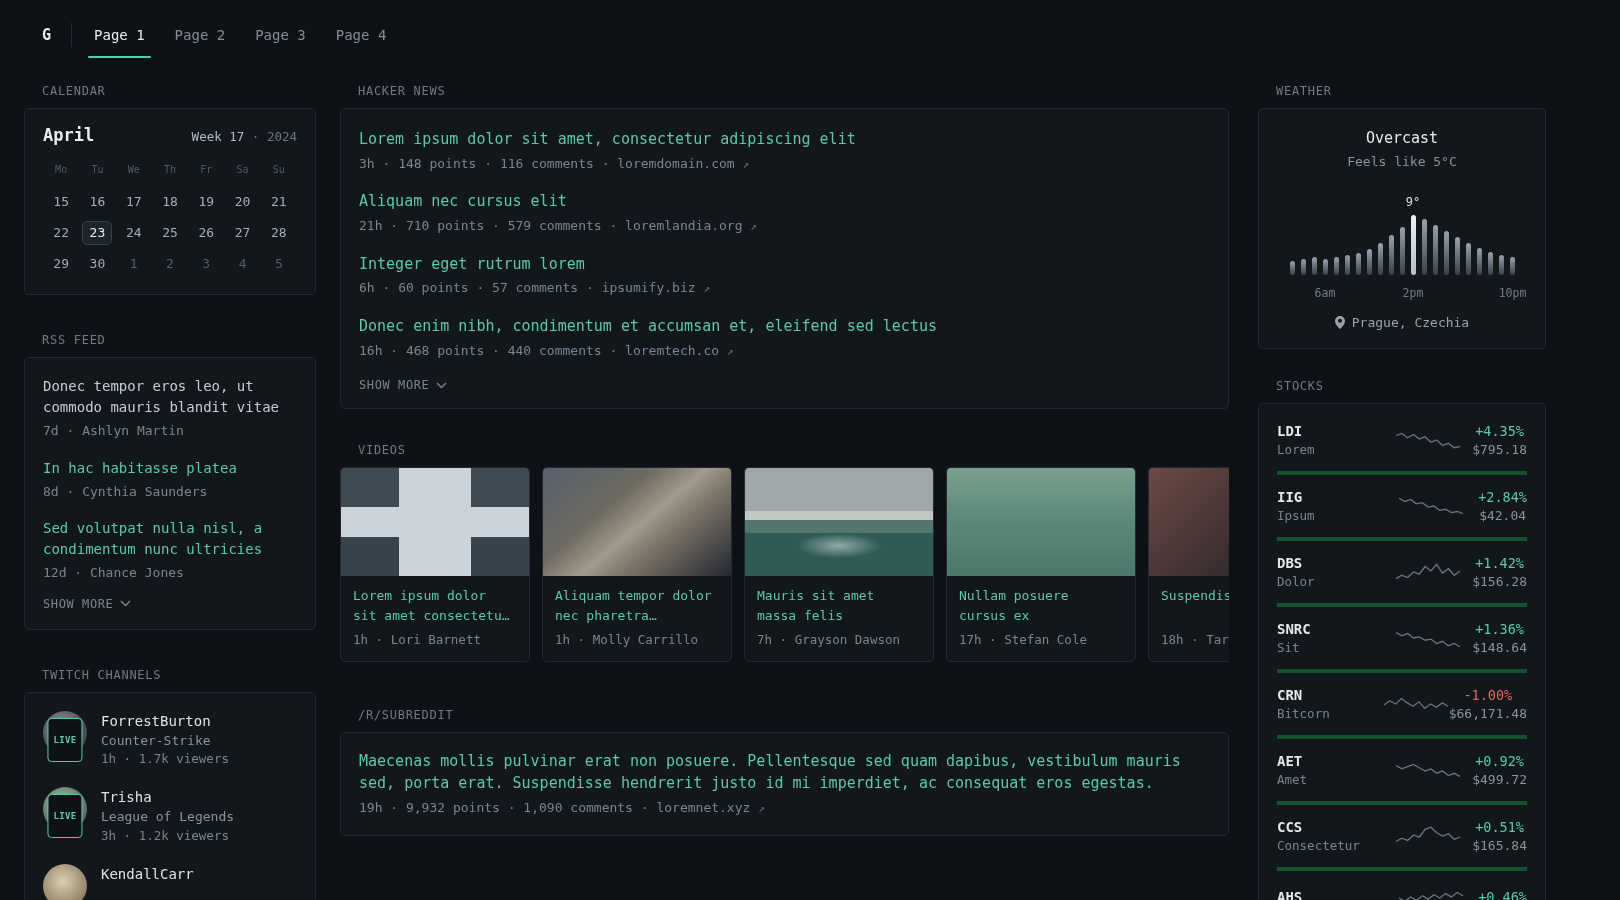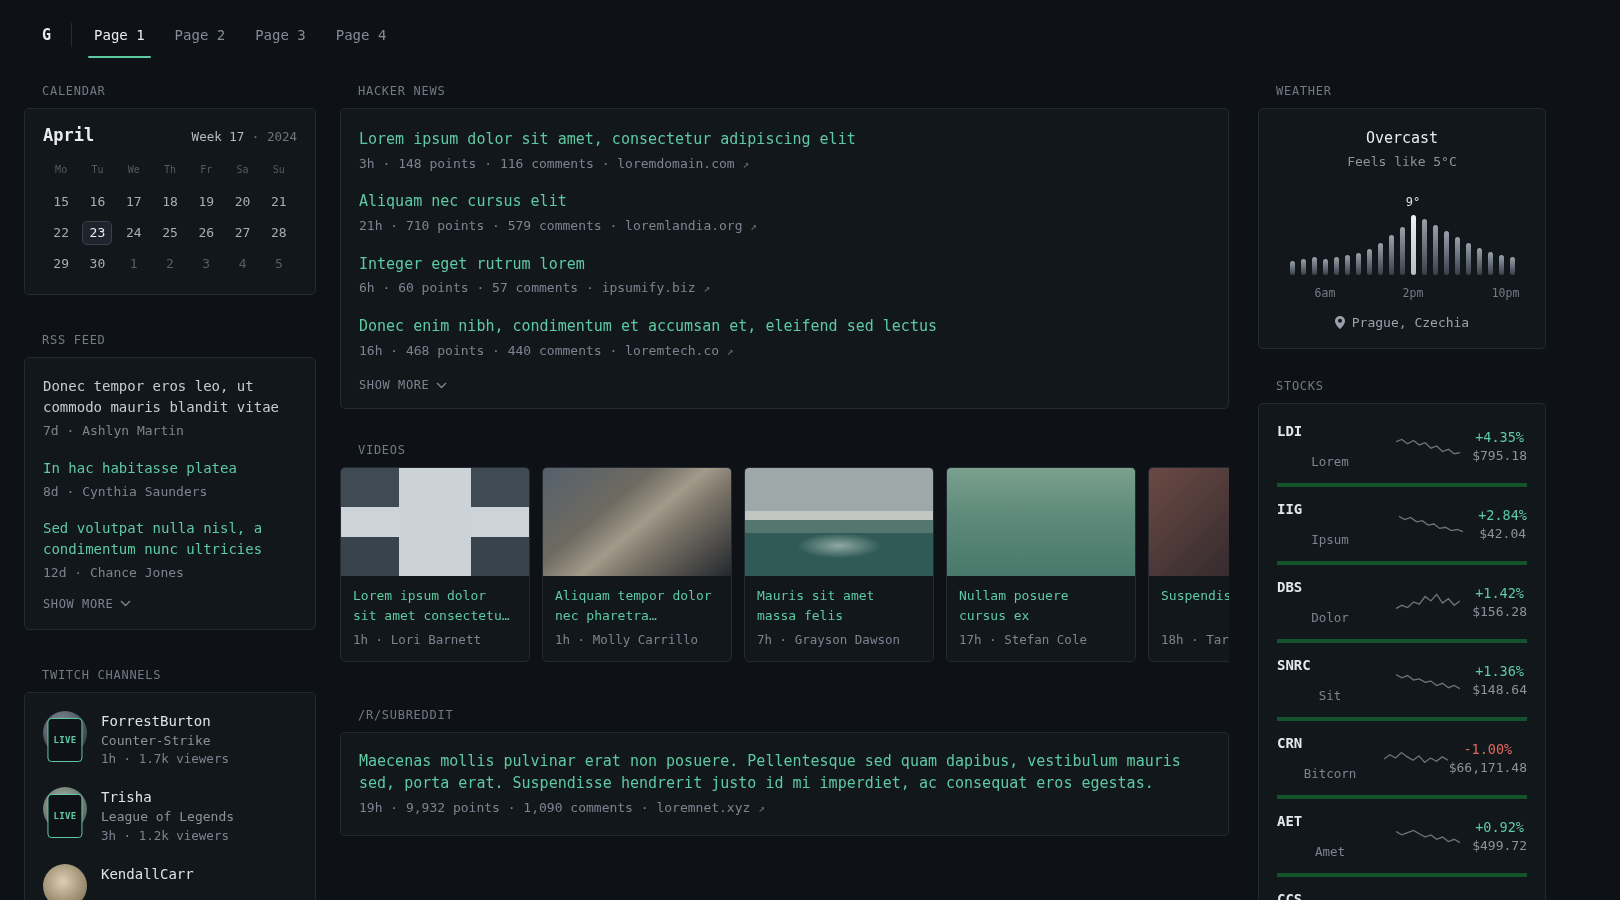--- a/index.html
+++ b/index.html
@@ -108,21 +108,21 @@
   .wtime{position:absolute;top:2px;transform:translateX(-50%);font-size:11.5px;color:#737c87;}
   .wloc{display:flex;align-items:center;justify-content:center;gap:7px;margin-top:13px;
         font-size:13px;color:#9aa2ab;text-align:center;}
 
   
   .stk-card{padding:5px 18px;}
   .stk-row{display:flex;align-items:center;padding:14px 0;cursor:pointer;}
   .stk-row + .stk-row{border-top:4px solid #14532d;}
   .stk-left{width:106px;flex:none;}
   .stk-sym{font-size:14px;font-weight:700;color:#e4e8ec;}
-  .stk-name{font-size:12.5px;color:var(--t3);margin-top:15px;text-align:center;}
+  .stk-name{font-size:12.5px;color:var(--t3);margin-top:3px;}
   .stk-mid{flex:1;display:flex;justify-content:center;}
   .stk-right{flex:none;text-align:center;}
   .stk-chg{font-size:13.5px;}
   .stk-chg.pos{color:var(--pos);}
   .stk-chg.neg{color:var(--neg);}
   .stk-price{font-size:13px;color:#8b939c;margin-top:3px;}
 </style>
 </head>
 <body>
 
@@ -362,21 +362,21 @@
                 <div class="wbar" style="height: 38px;"></div>
                 <div class="wbar" style="height: 32px;"></div>
                 <div class="wbar" style="height: 27px;"></div>
                 <div class="wbar" style="height: 23px;"></div>
                 <div class="wbar" style="height: 20px;"></div>
                 <div class="wbar" style="height: 18px;"></div>
               </div>
             <div class="wtimes" id="wtimes">
                 <span class="wtime" style="left: 35.5px;">6am</span>
                 <span class="wtime" style="left: 123.5px;">2pm</span>
-                <span class="wtime" style="left: 216px;">10pm</span>
+                <span class="wtime" style="left: 223px;">10pm</span>
               </div>
           </div>
           <div class="wloc">
             <svg class="pin" width="10" height="13" viewBox="0 0 10 13">
                 <path d="M5 0C2.24 0 0 2.2 0 4.9 0 8.6 5 13 5 13s5-4.4 5-8.1C10 2.2 7.76 0 5 0zm0 6.8a2 2 0 1 1 0-4 2 2 0 0 1 0 4z" fill="#98a1ab"></path>
               </svg>
             <span>Prague, Czechia</span>
           </div>
         </div>
       </section>

